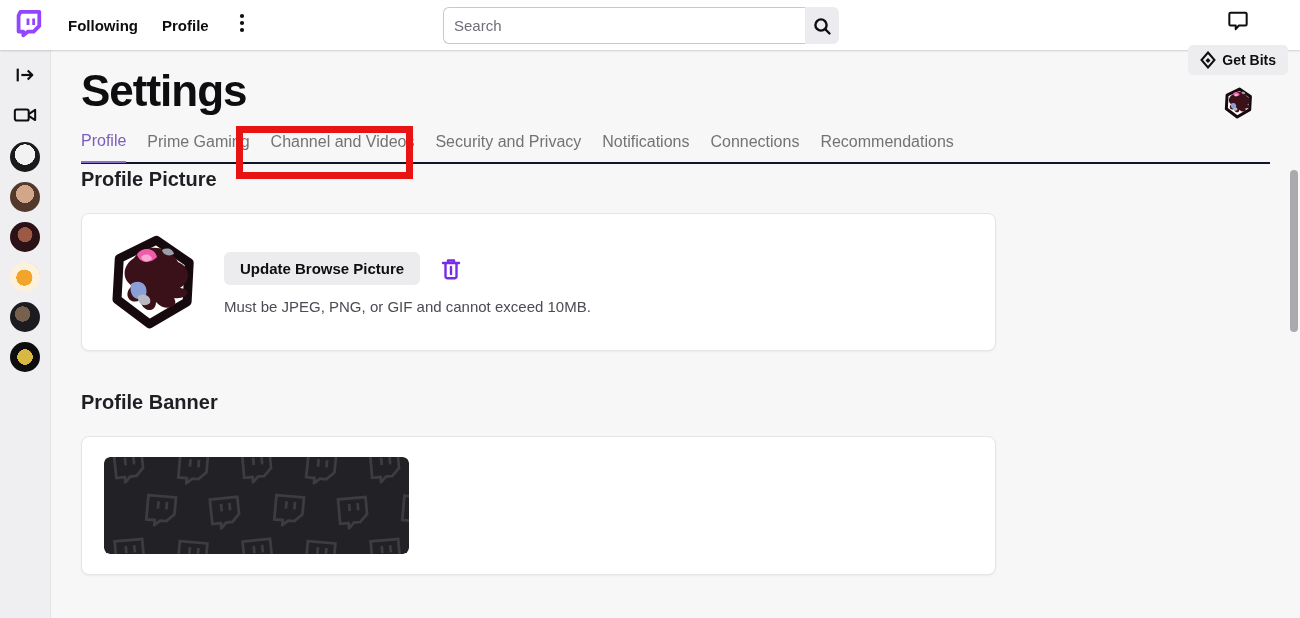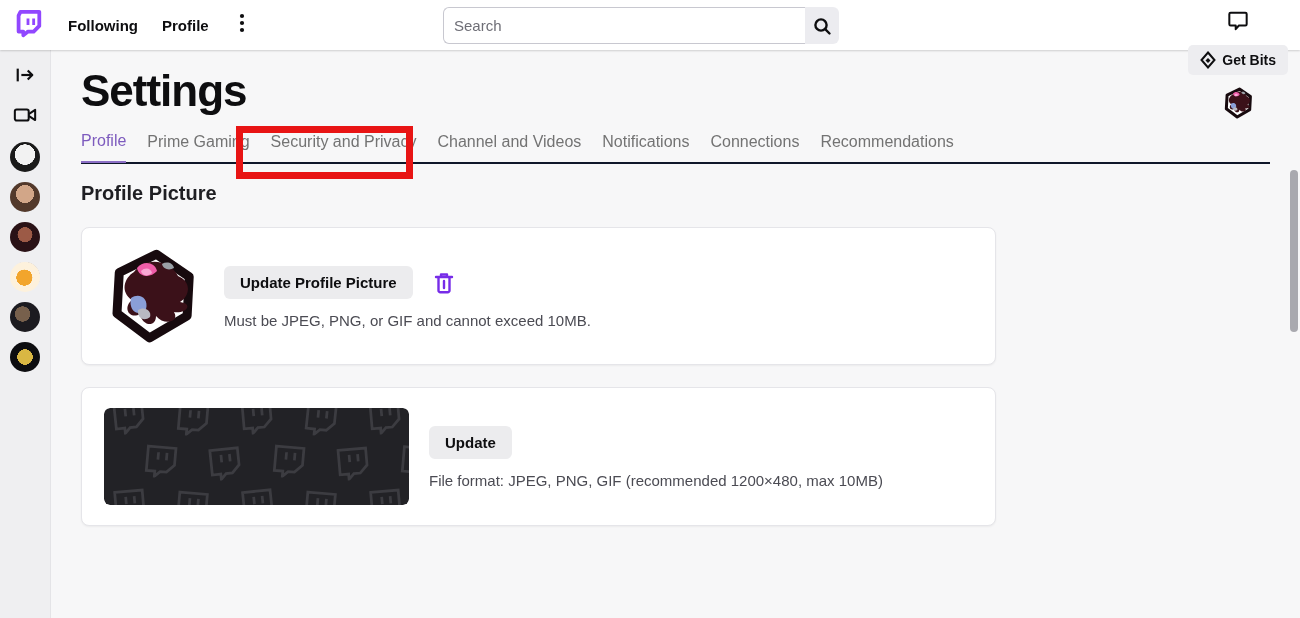--- a/index.html
+++ b/index.html
@@ -75,21 +75,21 @@
     border-bottom: 2px solid #0f172a; width: 1189px; font-size: 16px;
   }
   .tab { padding-bottom: 11px; color: #737373; cursor: pointer; white-space: nowrap; }
   .tab.active { color: #7d5bbe; border-bottom: 2px solid #8c6fc6; margin-bottom: -1px; }
 
   .annotation-box {
     position: absolute; left: 236px; top: 126px; width: 177px; height: 53px;
     border: 7px solid #e81414; z-index: 30; pointer-events: none;
   }
 
-  .section-heading { margin-top: 18px; font-size: 20px; font-weight: 700; color: #1f1f23; }
+  .section-heading { margin-top: 4px; font-size: 20px; font-weight: 700; color: #1f1f23; }
   .card {
     margin-top: 22px; width: 915px; background: #ffffff;
     border: 1px solid #e5e5e9; border-radius: 8px;
     box-shadow: 0 1px 2px rgba(0,0,0,0.05);
     display: flex; padding: 20px 22px; gap: 24px;
   }
   .card-right { display: flex; flex-direction: column; justify-content: flex-start; }
   .btn-row { display: flex; align-items: center; gap: 18px; margin-top: 18px; }
   .gray-btn {
     background: #ececee; border: none; border-radius: 6px; height: 33px;
@@ -216,53 +216,54 @@
   <span class="sidebar-avatar av5"></span>
   <span class="sidebar-avatar av6"></span>
 </nav>
 
 <main class="main">
   <h1 class="page-title">Settings</h1>
 
   <div class="tabs">
     <span class="tab active">Profile</span>
     <span class="tab">Prime Gaming</span>
+    <span class="tab">Channel and Videos</span>
     <span class="tab">Security and Privacy</span>
-    <span class="tab">Channel and Videos</span>
     <span class="tab">Notifications</span>
     <span class="tab">Connections</span>
     <span class="tab">Recommendations</span>
   </div>
 
   <h2 class="section-heading">Profile Picture</h2>
 
   <section class="card">
     <span class="pfp-art">
       <svg width="96" height="96" viewBox="0 0 96 96">
           <use href="#avatar-art"></use>
         </svg>
     </span>
     <div class="card-right">
       <div class="btn-row">
-        <button class="gray-btn">Update Profile Picture</button>
+        <button class="gray-btn">Update Browse Picture</button>
         <button class="trash-btn">
           <span style="display:flex">
             <svg width="22" height="24" viewBox="0 0 22 24">
               <path d="M3 6 h16" stroke="#772ce8" stroke-width="2.4" stroke-linecap="round"></path>
               <path d="M8 6 V3.5 h6 V6" fill="none" stroke="#772ce8" stroke-width="2.4" stroke-linejoin="round"></path>
               <path d="M5.5 6.5 v13 a1.8 1.8 0 0 0 1.8 1.8 h7.4 a1.8 1.8 0 0 0 1.8 -1.8 v-13" fill="none" stroke="#772ce8" stroke-width="2.4"></path>
               <line x1="11" y1="10" x2="11" y2="17" stroke="#772ce8" stroke-width="2.4" stroke-linecap="round"></line>
             </svg>
           </span>
         </button>
       </div>
       <p class="helper-text">Must be JPEG, PNG, or GIF and cannot exceed 10MB.</p>
     </div>
   </section>
 
+  <h2 class="section-heading" style="margin-top:40px">Profile Banner</h2>
 
   <section class="card">
     <span class="banner-art">
       <svg width="305" height="97" viewBox="0 0 305 97" style="border-radius:6px">
         <rect x="0" y="0" width="305" height="97" rx="6" fill="#222226"></rect>
         <g stroke="#3c3c41">
           <use href="#twitch-glyph-outline" x="8" y="-8" width="34" height="34" transform="rotate(-6 25 9)"></use>
           <use href="#twitch-glyph-outline" x="72" y="-6" width="34" height="34" transform="rotate(5 89 11)"></use>
           <use href="#twitch-glyph-outline" x="136" y="-8" width="34" height="34" transform="rotate(-5 153 9)"></use>
           <use href="#twitch-glyph-outline" x="200" y="-6" width="34" height="34" transform="rotate(6 217 11)"></use>
@@ -273,24 +274,18 @@
           <use href="#twitch-glyph-outline" x="232" y="38" width="34" height="34" transform="rotate(-5 249 55)"></use>
           <use href="#twitch-glyph-outline" x="296" y="36" width="34" height="34" transform="rotate(5 305 53)"></use>
           <use href="#twitch-glyph-outline" x="8" y="80" width="34" height="34" transform="rotate(-5 25 90)"></use>
           <use href="#twitch-glyph-outline" x="72" y="82" width="34" height="34" transform="rotate(5 89 92)"></use>
           <use href="#twitch-glyph-outline" x="136" y="80" width="34" height="34" transform="rotate(-6 153 90)"></use>
           <use href="#twitch-glyph-outline" x="200" y="82" width="34" height="34" transform="rotate(5 217 92)"></use>
           <use href="#twitch-glyph-outline" x="264" y="80" width="34" height="34" transform="rotate(-5 281 90)"></use>
         </g>
       </svg>
     </span>
-    <div class="card-right card2-right banner-col">
-      <div class="btn-row">
-        <button class="gray-btn">Update</button>
-      </div>
-      <p class="helper-text">File format: JPEG, PNG, GIF (recommended 1200×480, max 10MB)</p>
-    </div>
   </section>
 </main>
 
 <div class="annotation-box"></div>
 
 <div class="scrollbar-thumb"></div>
 
 </body></html>

